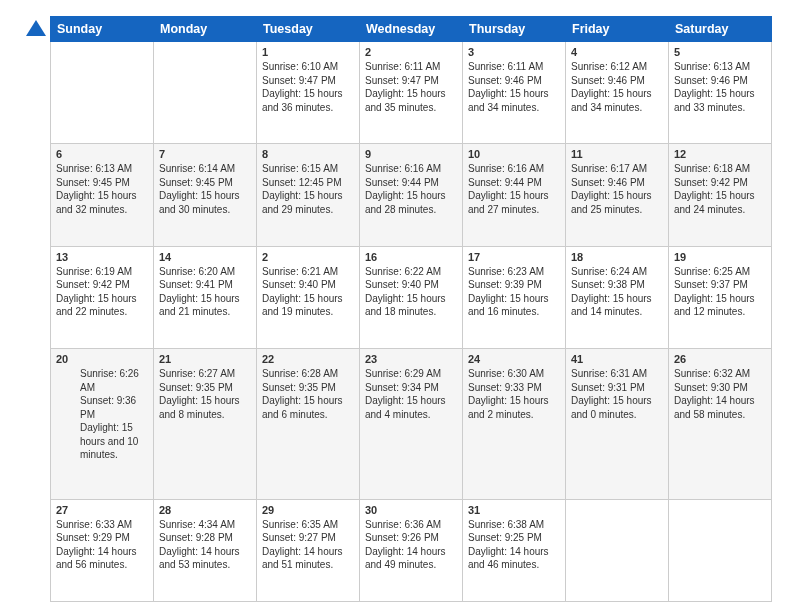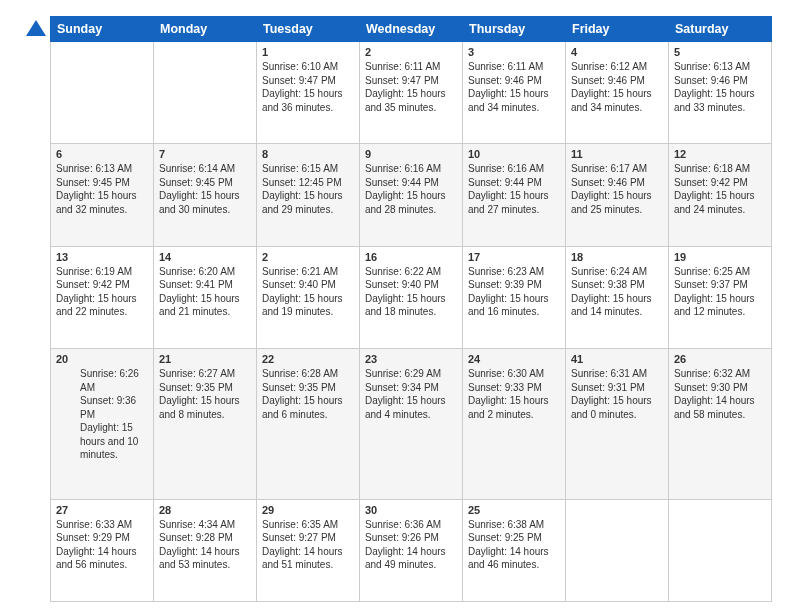--- a/index.html
+++ b/index.html
@@ -320,21 +320,21 @@
 Sunset: 9:27 PM
 Daylight: 14 hours and 51 minutes.</div>
           </td>
           <td>
             <span class="day-num">30</span>
             <div class="cell-content" style="white-space: pre-line;">Sunrise: 6:36 AM
 Sunset: 9:26 PM
 Daylight: 14 hours and 49 minutes.</div>
           </td>
           <td>
-            <span class="day-num">25</span>
+            <span class="day-num">31</span>
             <div class="cell-content" style="white-space: pre-line;">Sunrise: 6:38 AM
 Sunset: 9:25 PM
 Daylight: 14 hours and 46 minutes.</div>
           </td>
           <td class="empty-cell"></td>
           <td class="empty-cell"></td>
         </tr>
       </tbody>
   </table>
 </div>

